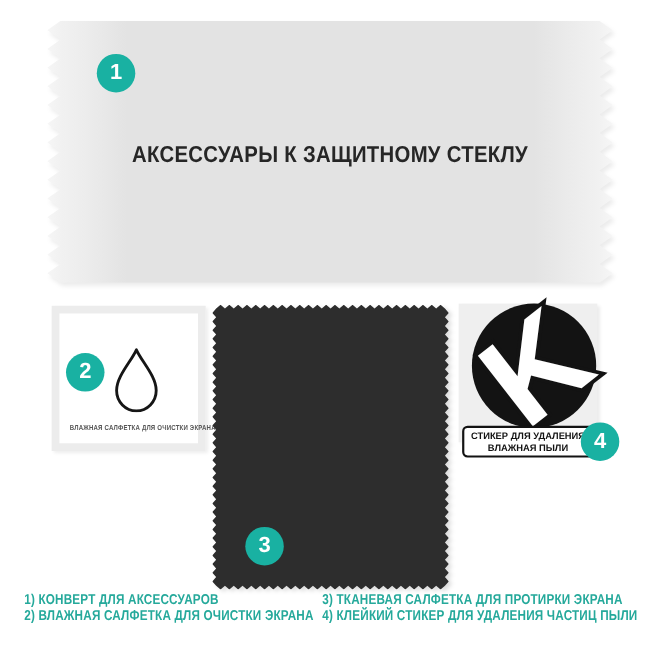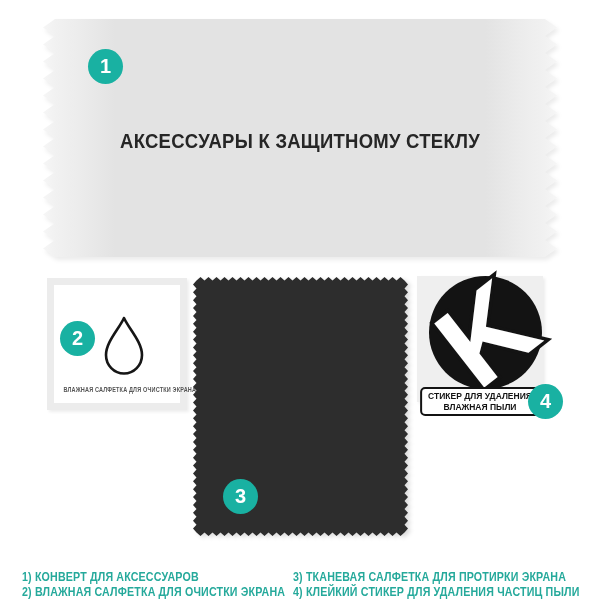--- a/index.html
+++ b/index.html
@@ -51,21 +51,21 @@
     font-family:"Liberation Sans",sans-serif;font-weight:700;font-size:118px;
   }
   .sticker-label{
     position:absolute;left:50%;top:111px;transform:translateX(-50%);z-index:4;
     background:#fff;border:2.5px solid var(--ink,#131313);border-radius:5px;
     padding:2px 6px;text-align:center;color:var(--ink,#131313);
     font-size:8.5px;font-weight:700;line-height:1.25;white-space:nowrap;
   }
   .sticker-badge{left:111px;top:108px;}
   
-  .legend-col{position:absolute;top:537px;color:var(--legend,#25a99b);margin-top:32px;}
+  .legend-col{position:absolute;top:537px;color:var(--legend,#25a99b);}
   .legend-left{left:22px;}
   .legend-right{left:293px;}
   .legend-line{
     font-size:13px;font-weight:700;line-height:15px;white-space:nowrap;
     transform:scaleX(.82);transform-origin:left top;letter-spacing:.2px;
   }
 </style>
 </head>
 <body>
 

